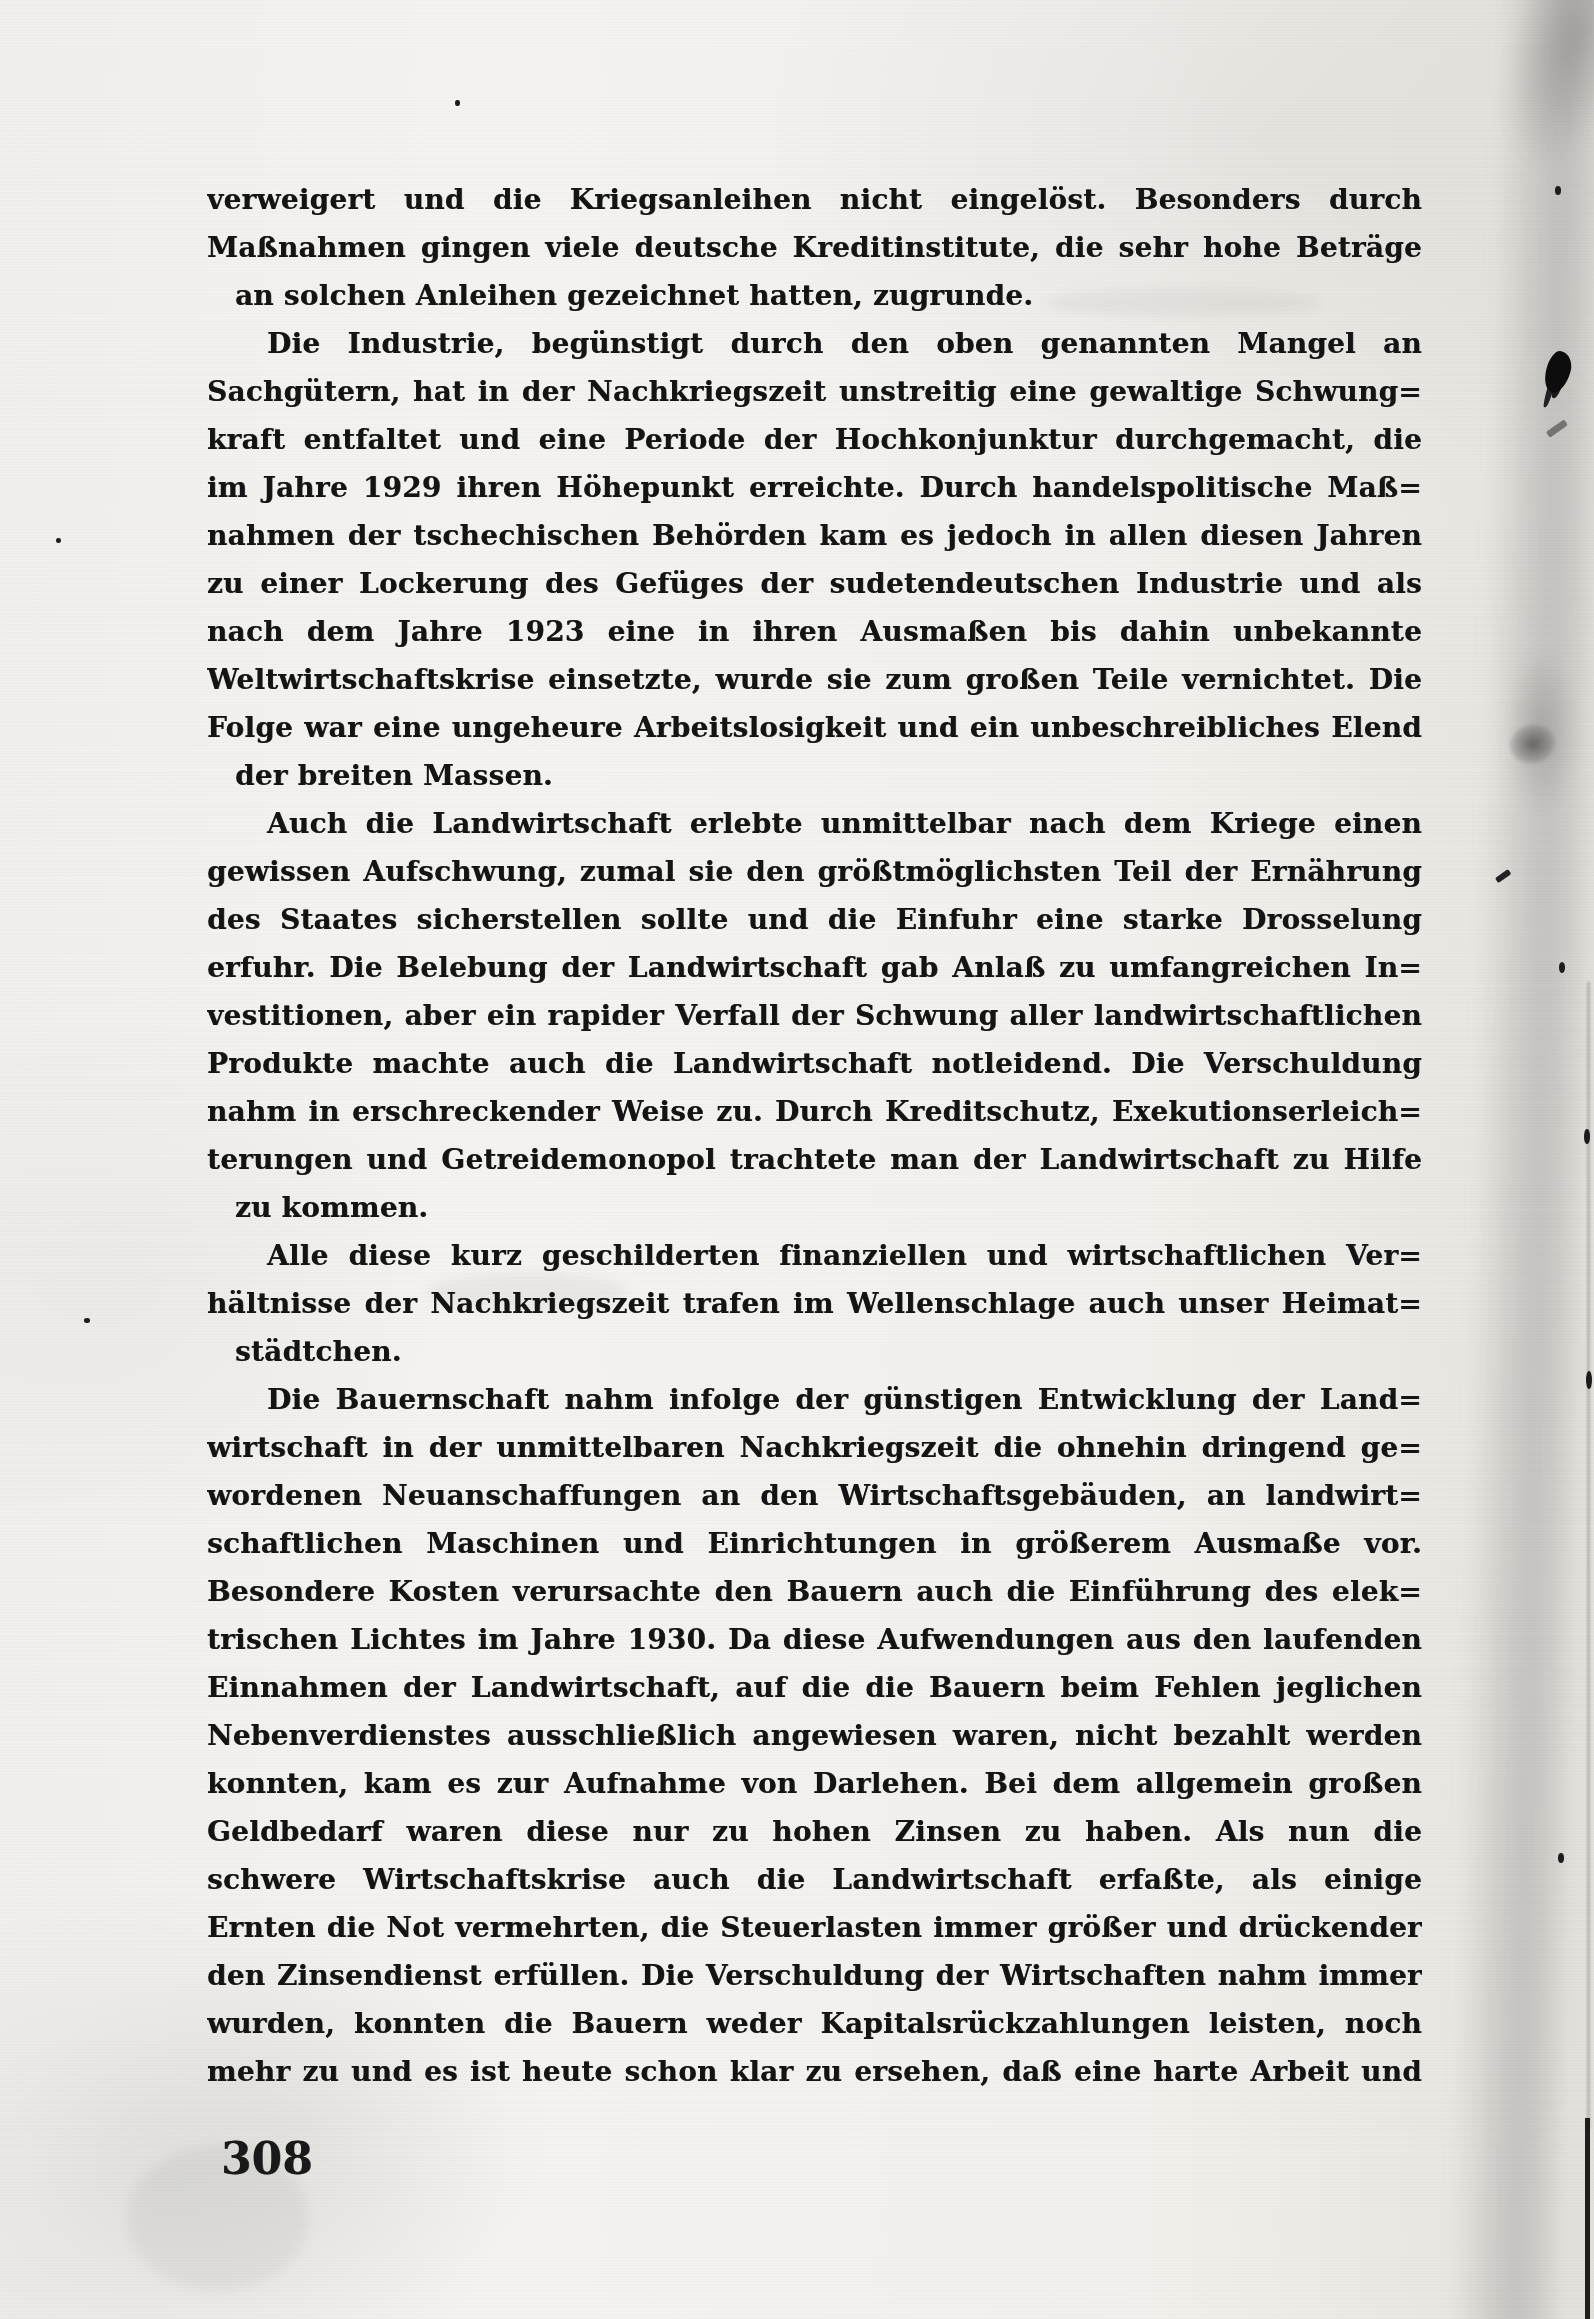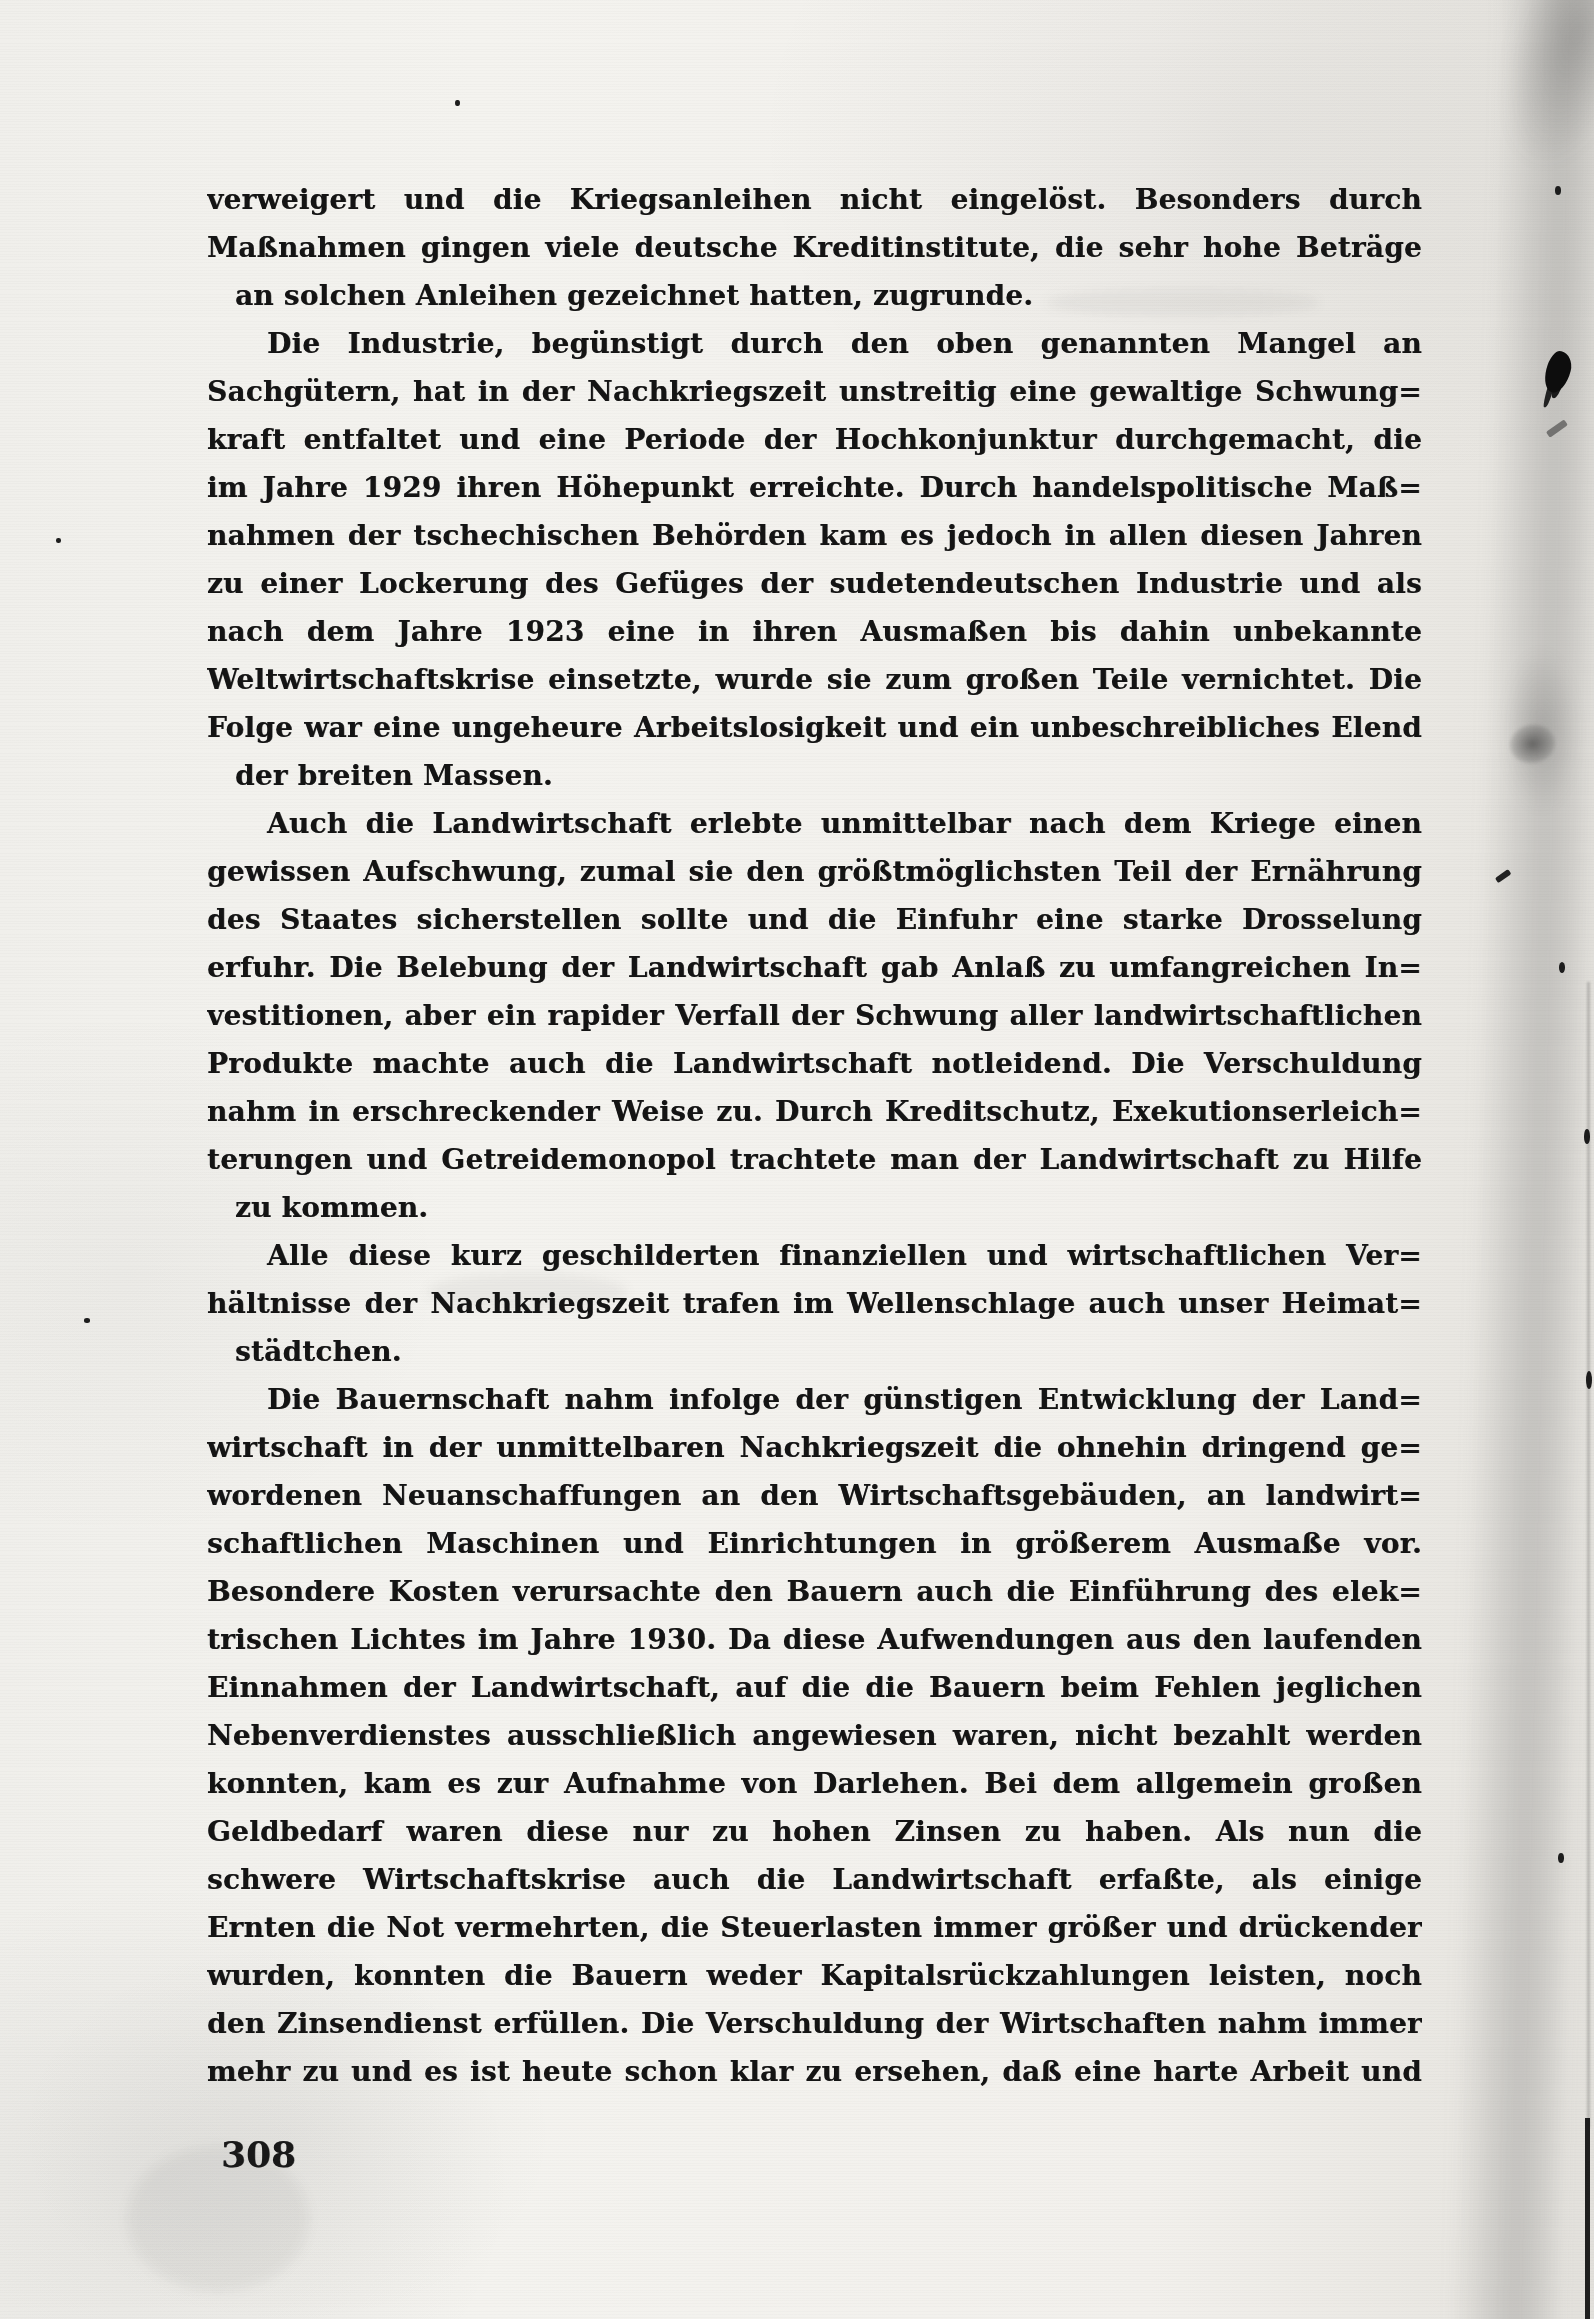--- a/index.html
+++ b/index.html
@@ -70,21 +70,21 @@
   }
   .paragraph{margin:0;padding:0;}
   .line{
     height:48px;line-height:48px;overflow:hidden;
     text-align:justify;text-align-last:justify;
   }
   .line.indent{text-indent:60px;}
   .line.endline{text-align-last:left;margin-left:28px;}
   .page-number{
     position:absolute;left:221px;top:2133px;
-    font-size:36px;font-weight:bold;color:#191919;
+    font-size:44px;font-weight:bold;color:#191919;
     text-shadow:0.4px 0.4px 0.5px rgba(10,10,10,0.5);
   }
 </style>
 </head>
 <body>
 
 <div class="page">
   <div class="texture"></div>
 
   <div class="gutter"></div>
@@ -152,21 +152,21 @@
         <div class="line">wordenen Neuanschaffungen an den Wirtschaftsgebäuden, an landwirt=</div>
         <div class="line">schaftlichen Maschinen und Einrichtungen in größerem Ausmaße vor.</div>
         <div class="line">Besondere Kosten verursachte den Bauern auch die Einführung des elek=</div>
         <div class="line">trischen Lichtes im Jahre 1930. Da diese Aufwendungen aus den laufenden</div>
         <div class="line">Einnahmen der Landwirtschaft, auf die die Bauern beim Fehlen jeglichen</div>
         <div class="line">Nebenverdienstes ausschließlich angewiesen waren, nicht bezahlt werden</div>
         <div class="line">konnten, kam es zur Aufnahme von Darlehen. Bei dem allgemein großen</div>
         <div class="line">Geldbedarf waren diese nur zu hohen Zinsen zu haben. Als nun die</div>
         <div class="line">schwere Wirtschaftskrise auch die Landwirtschaft erfaßte, als einige schlechte</div>
         <div class="line">Ernten die Not vermehrten, die Steuerlasten immer größer und drückender</div>
+        <div class="line">den Zinsendienst erfüllen. Die Verschuldung der Wirtschaften nahm immer</div>
         <div class="line">wurden, konnten die Bauern weder Kapitalsrückzahlungen leisten, noch</div>
-        <div class="line">den Zinsendienst erfüllen. Die Verschuldung der Wirtschaften nahm immer</div>
         <div class="line">mehr zu und es ist heute schon klar zu ersehen, daß eine harte Arbeit und</div>
       </div>
     </div>
 
   <div class="page-number">308</div>
 </div>
 
 
 </body></html>

